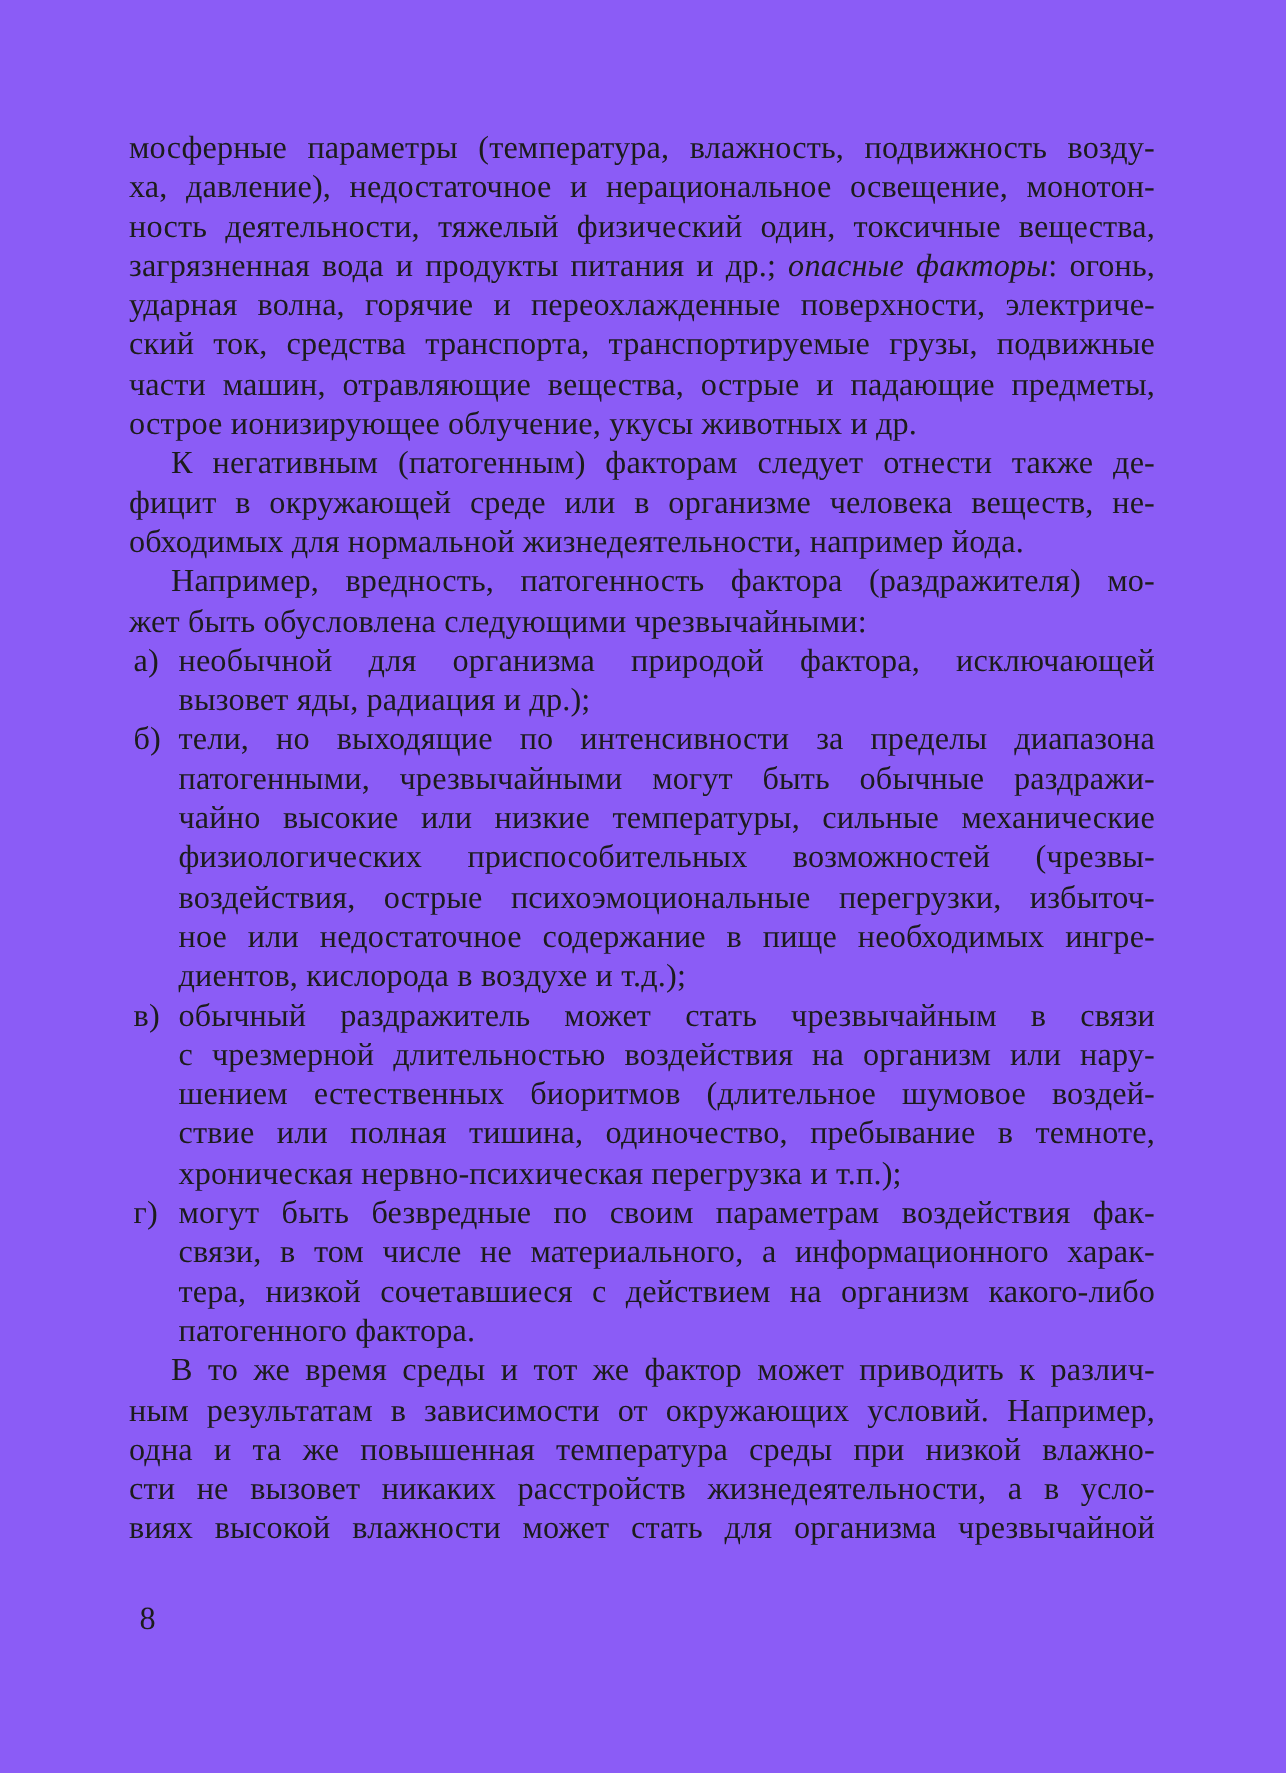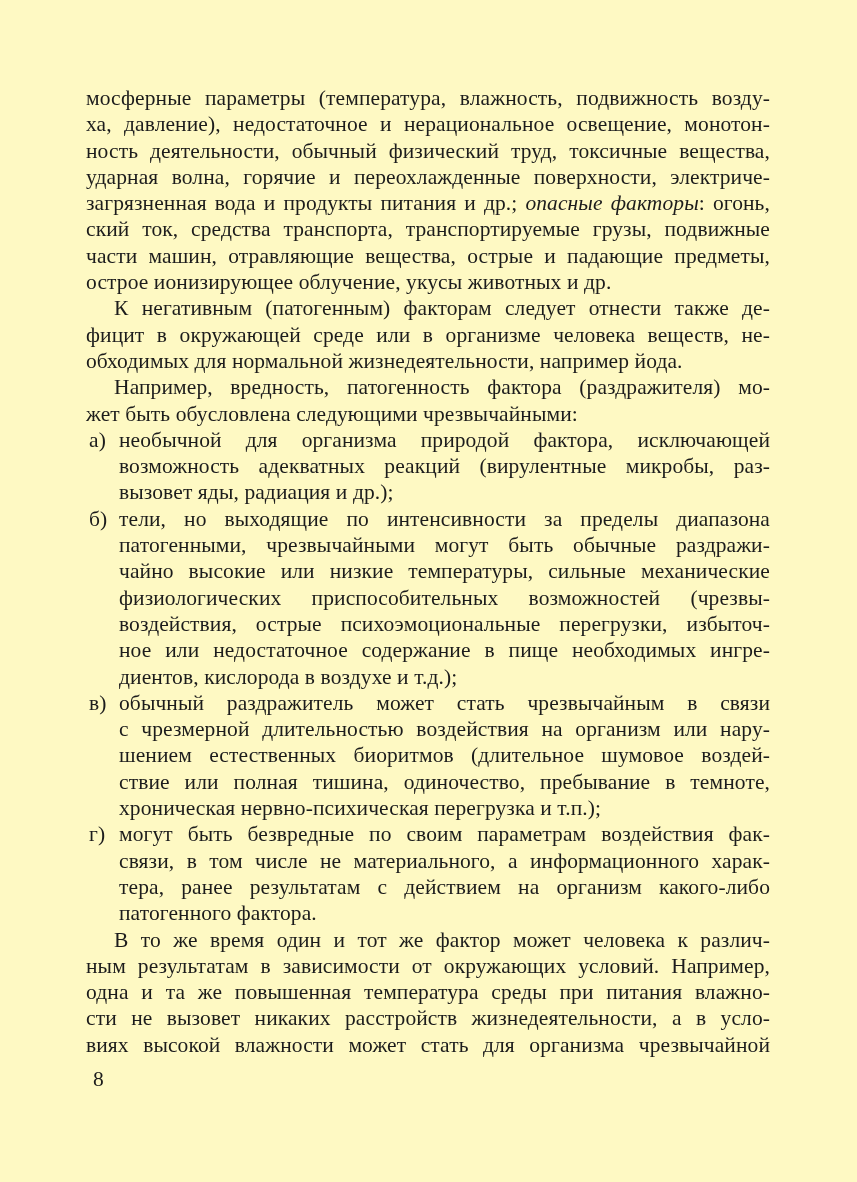--- a/index.html
+++ b/index.html
@@ -4,21 +4,21 @@
 <style>
   html, body {
     margin: 0;
     padding: 0;
     background: #ffffff;
   }
   .page {
     position: relative;
     width: 857px;
     height: 1182px;
-    background: #fef9c3;
+    background: #8b5cf6;
     overflow: hidden;
     font-family: "Liberation Serif", "DejaVu Serif", serif;
     color: #1c1c1c;
   }
   .text-block {
     position: absolute;
     left: 86px;
     top: 85px;
     width: 684px;
     font-size: 21.5px;
@@ -56,40 +56,39 @@
   }
 </style>
 </head>
 <body>
 
 <div class="page">
   <main class="text-block">
       <div class="block para">
         <div class="ln"><span>мосферные параметры (температура, влажность, подвижность возду-</span></div>
         <div class="ln"><span>ха, давление), недостаточное и нерациональное освещение, монотон-</span></div>
-        <div class="ln"><span>ность деятельности, обычный физический труд, токсичные вещества,</span></div>
+        <div class="ln"><span>ность деятельности, тяжелый физический один, токсичные вещества,</span></div>
+        <div class="ln"><span>загрязненная вода и продукты питания и др.; </span><span class="it">опасные факторы</span><span>: огонь,</span></div>
         <div class="ln"><span>ударная волна, горячие и переохлажденные поверхности, электриче-</span></div>
-        <div class="ln"><span>загрязненная вода и продукты питания и др.; </span><span class="it">опасные факторы</span><span>: огонь,</span></div>
         <div class="ln"><span>ский ток, средства транспорта, транспортируемые грузы, подвижные</span></div>
         <div class="ln"><span>части машин, отравляющие вещества, острые и падающие предметы,</span></div>
         <div class="ln ln-last"><span>острое ионизирующее облучение, укусы животных и др.</span></div>
       </div>
       <div class="block para">
         <div class="ln ln-indent"><span>К негативным (патогенным) факторам следует отнести также де-</span></div>
         <div class="ln"><span>фицит в окружающей среде или в организме человека веществ, не-</span></div>
         <div class="ln ln-last"><span>обходимых для нормальной жизнедеятельности, например йода.</span></div>
       </div>
       <div class="block para">
         <div class="ln ln-indent"><span>Например, вредность, патогенность фактора (раздражителя) мо-</span></div>
         <div class="ln ln-last"><span>жет быть обусловлена следующими чрезвычайными:</span></div>
       </div>
       <div class="block list-item">
         <span class="label">а)</span>
         <div class="ln"><span>необычной для организма природой фактора, исключающей</span></div>
-        <div class="ln"><span>возможность адекватных реакций (вирулентные микробы, раз-</span></div>
         <div class="ln ln-last"><span>вызовет яды, радиация и др.);</span></div>
       </div>
       <div class="block list-item">
         <span class="label">б)</span>
         <div class="ln"><span>тели, но выходящие по интенсивности за пределы диапазона</span></div>
         <div class="ln"><span>патогенными, чрезвычайными могут быть обычные раздражи-</span></div>
         <div class="ln"><span>чайно высокие или низкие температуры, сильные механические</span></div>
         <div class="ln"><span>физиологических приспособительных возможностей (чрезвы-</span></div>
         <div class="ln"><span>воздействия, острые психоэмоциональные перегрузки, избыточ-</span></div>
         <div class="ln"><span>ное или недостаточное содержание в пище необходимых ингре-</span></div>
@@ -100,25 +99,25 @@
         <div class="ln"><span>обычный раздражитель может стать чрезвычайным в связи</span></div>
         <div class="ln"><span>с чрезмерной длительностью воздействия на организм или нару-</span></div>
         <div class="ln"><span>шением естественных биоритмов (длительное шумовое воздей-</span></div>
         <div class="ln"><span>ствие или полная тишина, одиночество, пребывание в темноте,</span></div>
         <div class="ln ln-last"><span>хроническая нервно-психическая перегрузка и т.п.);</span></div>
       </div>
       <div class="block list-item">
         <span class="label">г)</span>
         <div class="ln"><span>могут быть безвредные по своим параметрам воздействия фак-</span></div>
         <div class="ln"><span>связи, в том числе не материального, а информационного харак-</span></div>
-        <div class="ln"><span>тера, ранее результатам с действием на организм какого-либо</span></div>
+        <div class="ln"><span>тера, низкой сочетавшиеся с действием на организм какого-либо</span></div>
         <div class="ln ln-last"><span>патогенного фактора.</span></div>
       </div>
       <div class="block para">
-        <div class="ln ln-indent"><span>В то же время один и тот же фактор может человека к различ-</span></div>
+        <div class="ln ln-indent"><span>В то же время среды и тот же фактор может приводить к различ-</span></div>
         <div class="ln"><span>ным результатам в зависимости от окружающих условий. Например,</span></div>
-        <div class="ln"><span>одна и та же повышенная температура среды при питания влажно-</span></div>
+        <div class="ln"><span>одна и та же повышенная температура среды при низкой влажно-</span></div>
         <div class="ln"><span>сти не вызовет никаких расстройств жизнедеятельности, а в усло-</span></div>
         <div class="ln"><span>виях высокой влажности может стать для организма чрезвычайной</span></div>
       </div>
     </main>
   <div class="page-number">8</div>
 </div>
 
 </body></html>

